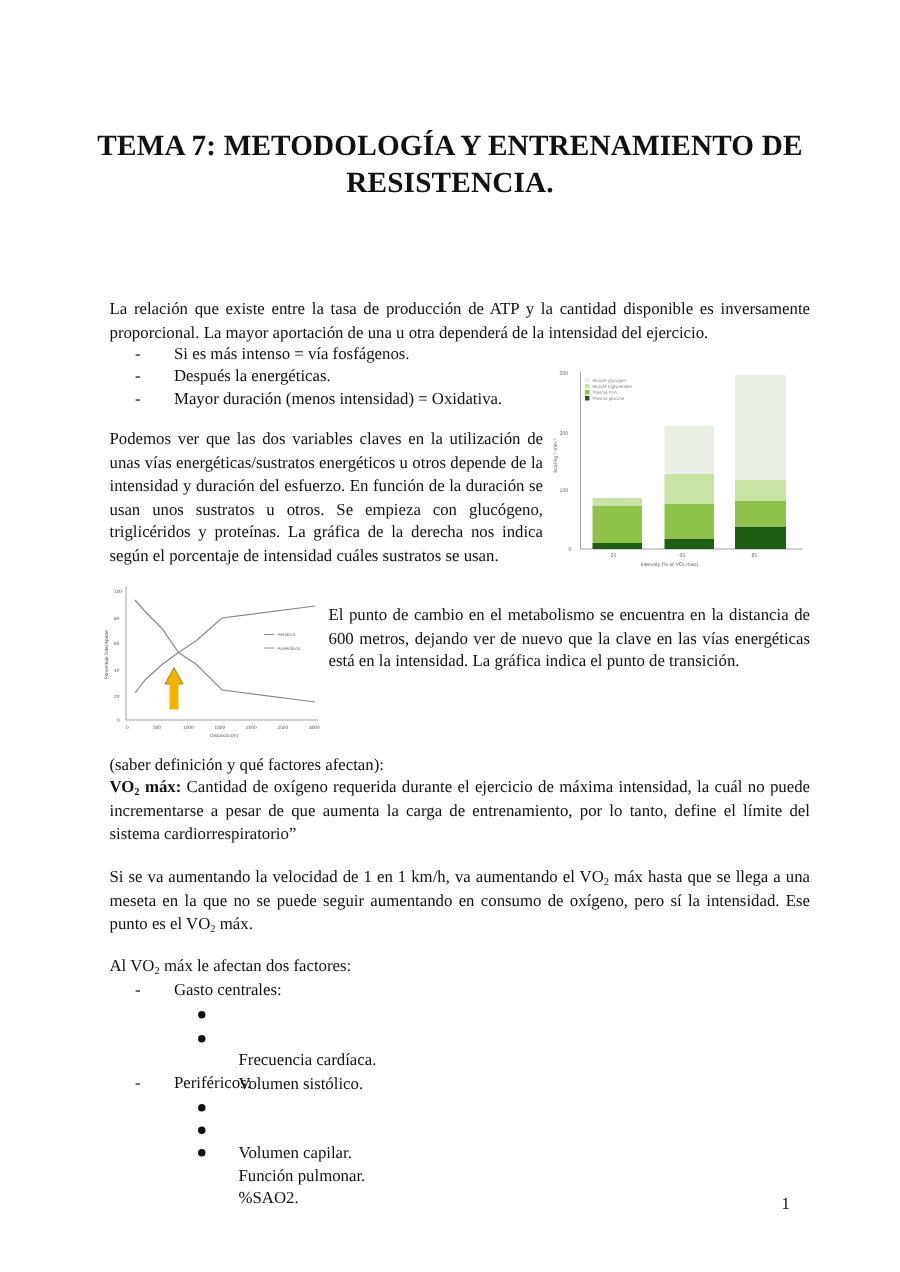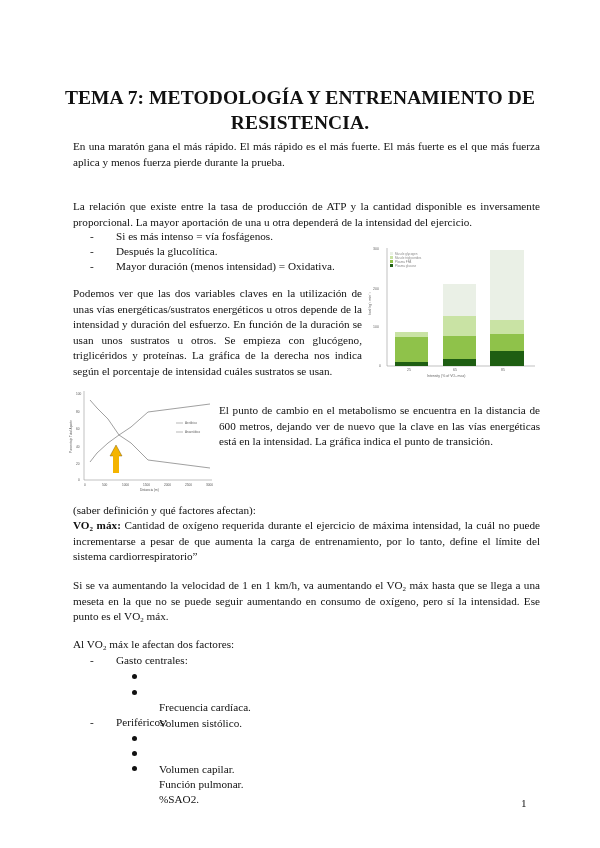--- a/index.html
+++ b/index.html
@@ -24,31 +24,30 @@
 </head>
 <body>
 
 <div class="page">
 
   <div class="title">
     <div>TEMA 7: METODOLOGÍA Y ENTRENAMIENTO DE</div>
     <div>RESISTENCIA.</div>
   </div>
 
-  <div class="p j" style="left:73px; top:139px; width:467px;">En una maratón gana el más rápido. El más rápido es el más fuerte. El más fuerte es el que más fuerza aplica y menos fuerza pierde durante la prueba.</div>
 
   <div class="p j" style="left:73px; top:199px; width:467px;">La relación que existe entre la tasa de producción de ATP y la cantidad disponible es inversamente proporcional. La mayor aportación de una u otra dependerá de la intensidad del ejercicio.</div>
 
   <div class="dash-item" style="left:90px; top:229px;">
     <span class="mk">-</span>
     <span class="tx">Si es más intenso = vía fosfágenos.</span>
   </div>
   <div class="dash-item" style="left:90px; top:244px;">
     <span class="mk">-</span>
-    <span class="tx">Después la glucolítica.</span>
+    <span class="tx">Después la energéticas.</span>
   </div>
   <div class="dash-item" style="left:90px; top:259px;">
     <span class="mk">-</span>
     <span class="tx">Mayor duración (menos intensidad) = Oxidativa.</span>
   </div>
 
   <div class="p j" style="left:73px; top:286px; width:289px;">Podemos ver que las dos variables claves en la utilización de unas vías energéticas/sustratos energéticos u otros depende de la intensidad y duración del esfuerzo. En función de la duración se usan unos sustratos u otros. Se empieza con glucógeno, triglicéridos y proteínas. La gráfica de la derecha nos indica según el porcentaje de intensidad cuáles sustratos se usan.</div>
 
   <svg class="fig" style="left:365px; top:240px;" width="175" height="140" viewBox="0 0 175 140">
     <line x1="22" y1="8" x2="22" y2="126" stroke="#999" stroke-width="0.6"></line>

